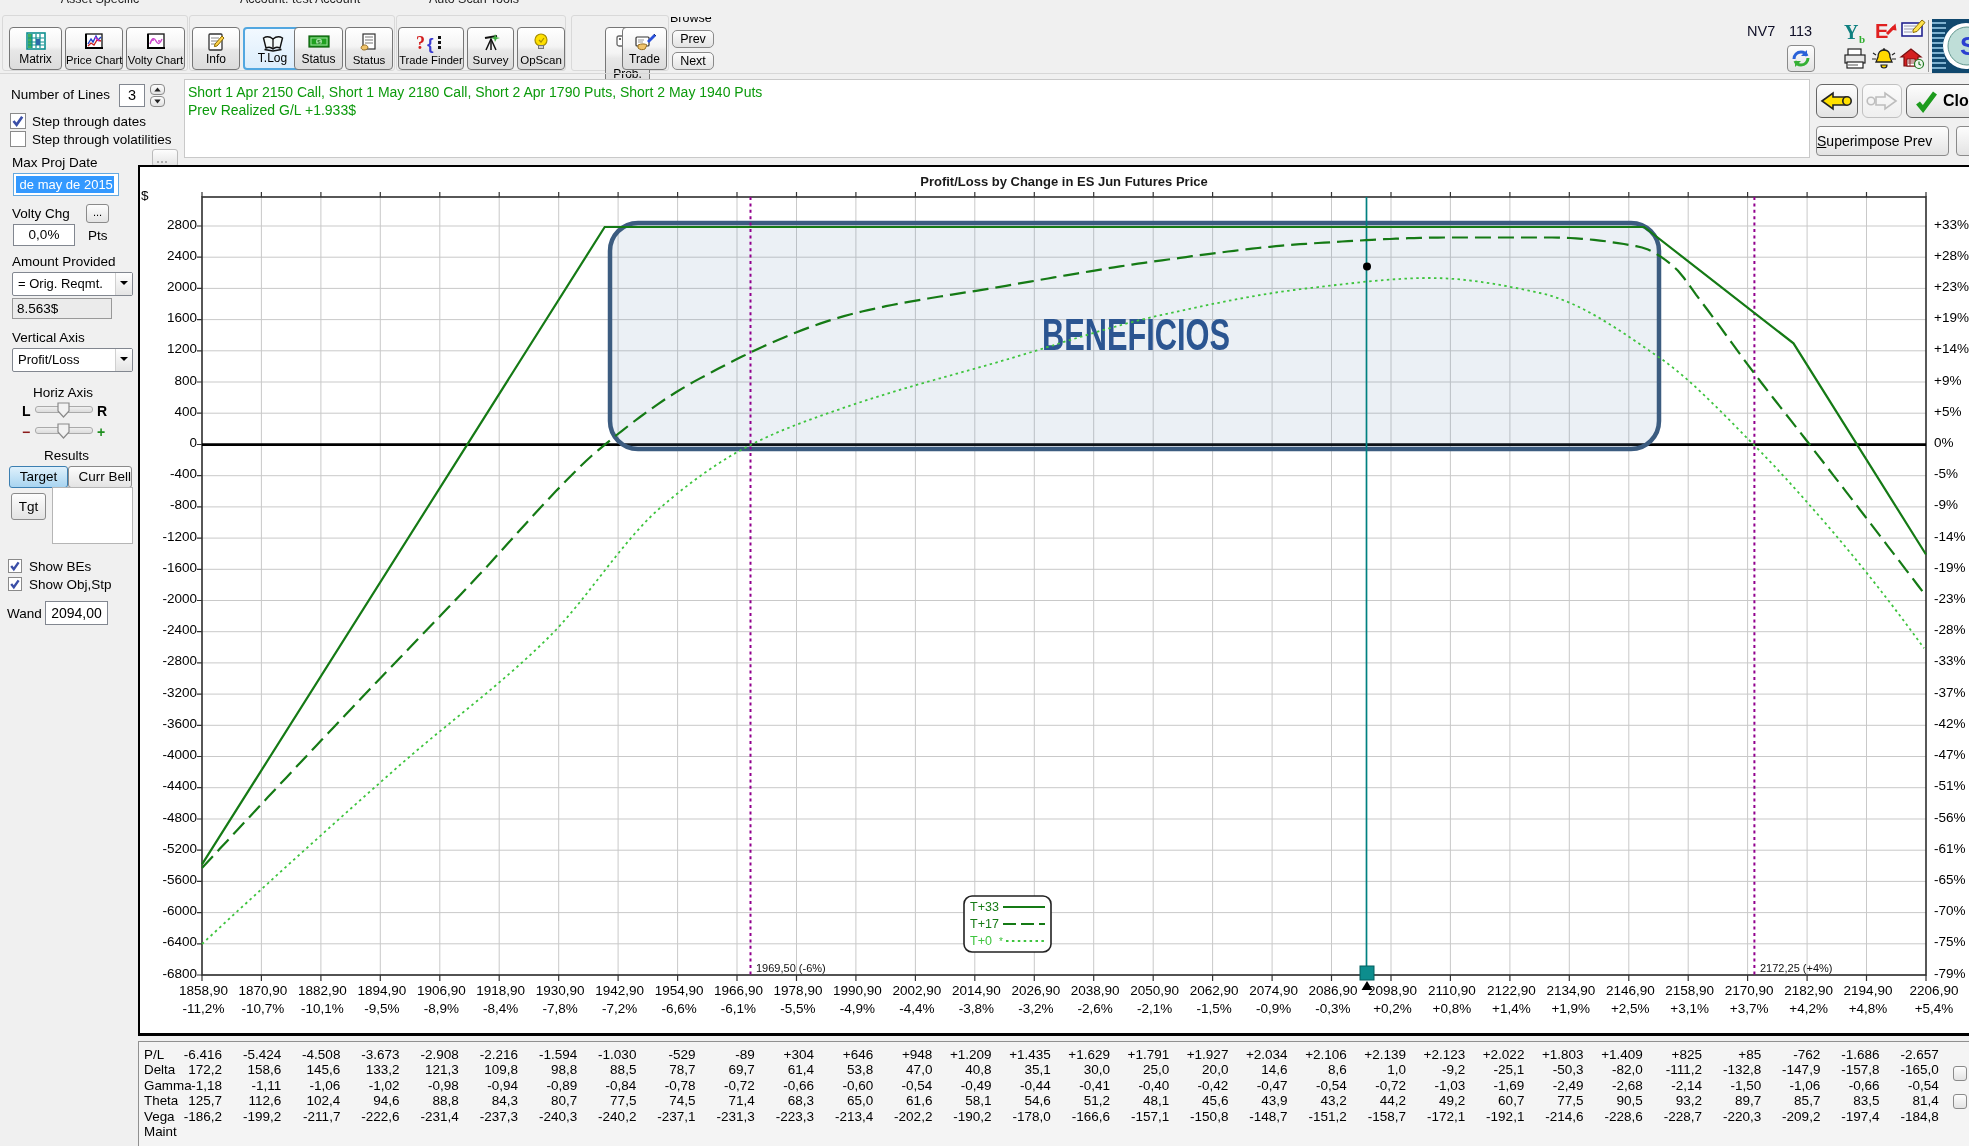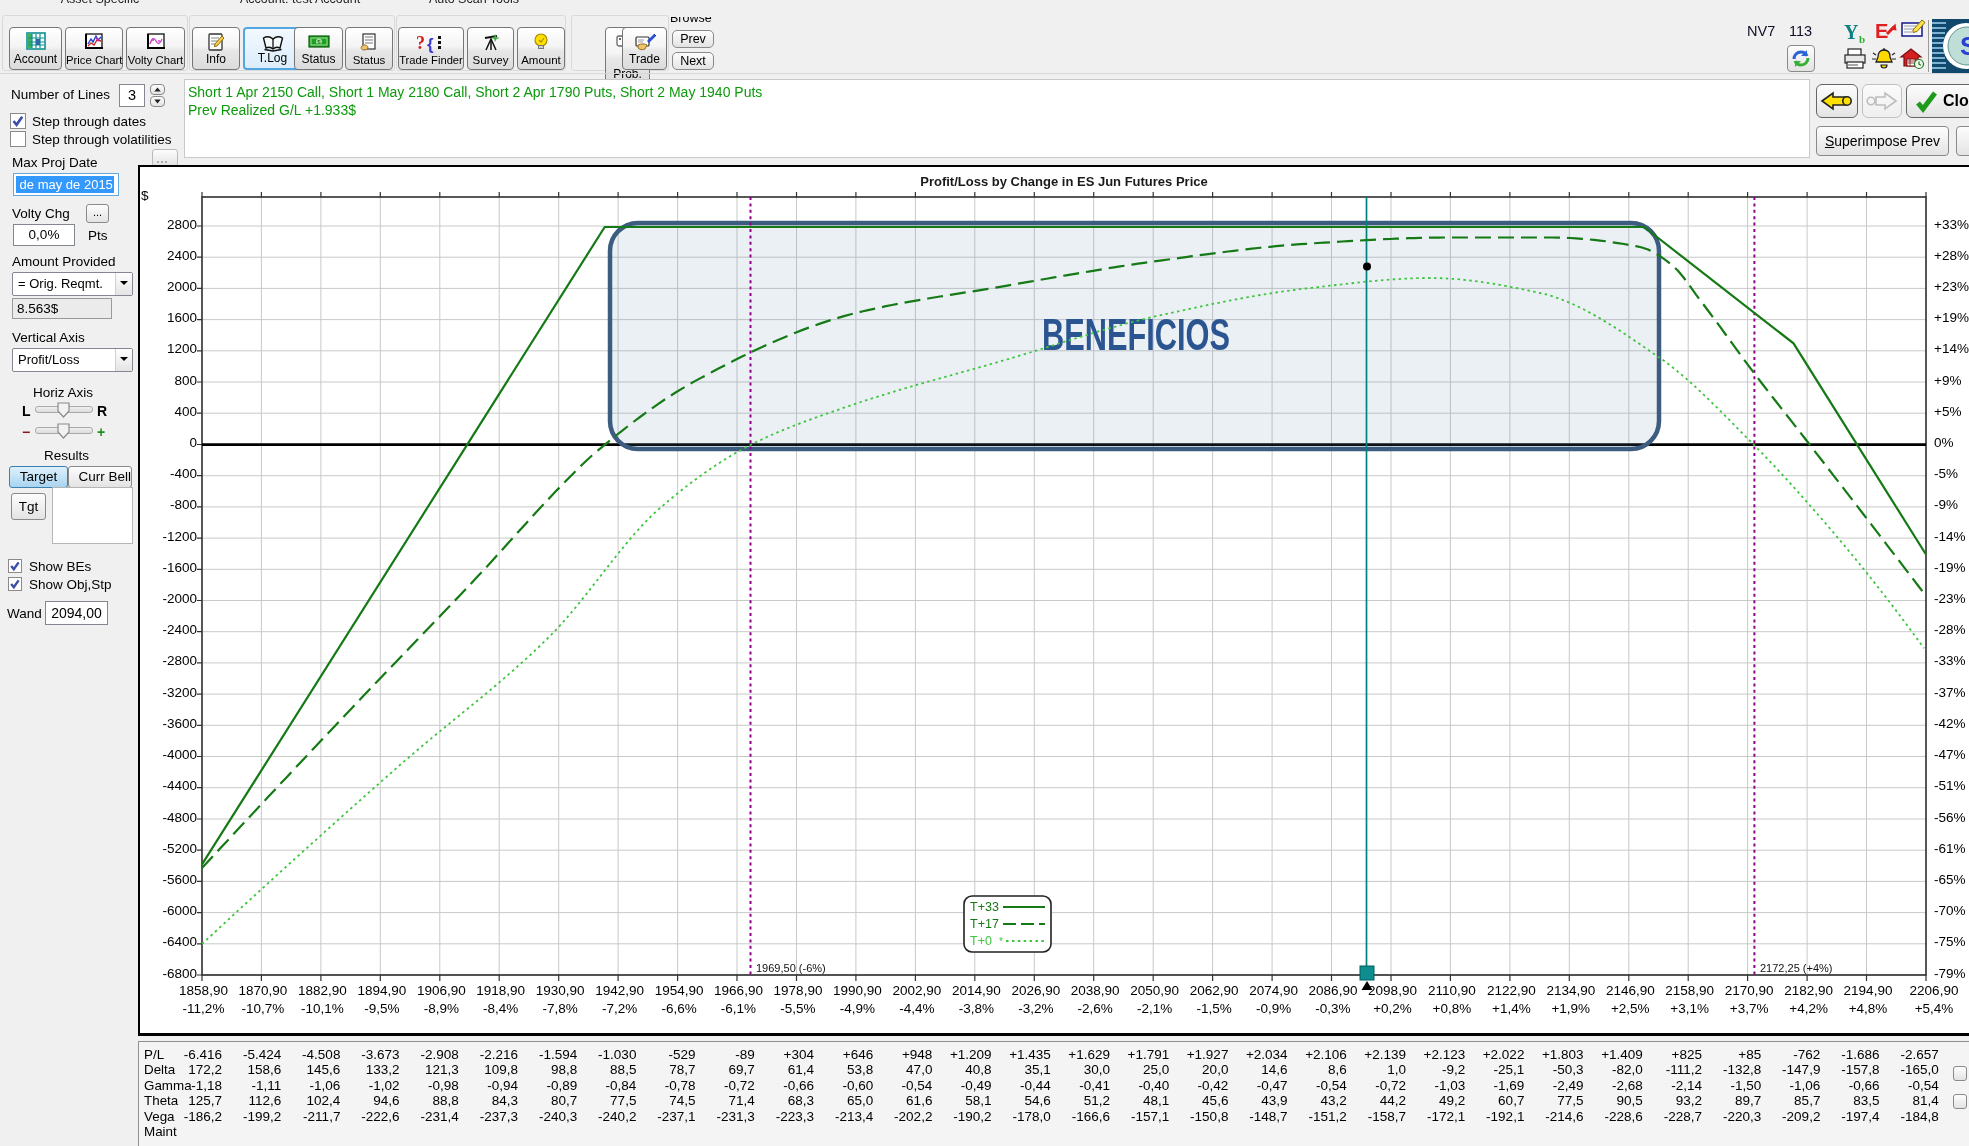--- a/index.html
+++ b/index.html
@@ -34,21 +34,21 @@
 <div class="abs" style="left:670px;top:17px;width:48px;height:8px;overflow:hidden"><span style="position:relative;top:-9px;font-size:12.5px">Browse</span></div>
 <div class="btn" style="left:9px;top:27px;width:53px;height:43px;">
     <div class="ic">
       <svg width="22" height="19">
         <rect x="2" y="1" width="18" height="16" fill="#fff" stroke="#0e8f8f" stroke-width="1.6"></rect>
 <rect x="3" y="2" width="4" height="14" fill="#43b05c"></rect>
 <path d="M7 2v14M11 2v14M15 2v14M3 6h16M3 10h16M3 13h16" stroke="#0e8f8f" stroke-width="1.2"></path>
 <rect x="11" y="7" width="4" height="6" fill="#2b6aa8"></rect>
       </svg>
     </div>
-    <div class="cap" style="">Account</div>
+    <div class="cap" style="">Matrix</div>
   </div>
 <div class="btn" style="left:65px;top:27px;width:58px;height:43px;">
     <div class="ic">
       <svg width="22" height="20">
         <rect x="3" y="2" width="16" height="14" fill="#fff" stroke="#222" stroke-width="1.4"></rect>
 <path d="M3 16V2" stroke="#000" stroke-width="2"></path>
         <path d="M2 16h18" stroke="#000" stroke-width="2"></path>
 <path d="M5 12l3-5 2 3 3-6 2 4 3-3" stroke="#2244cc" stroke-width="1.4" fill="none"></path>
 <path d="M5 14l3-3 3 2 3-5 4 1" stroke="#cc2222" stroke-width="1.3" fill="none"></path>
 <path d="M12 5l4 4" stroke="#cc22cc" stroke-width="1.2"></path>
@@ -134,21 +134,21 @@
     <div class="cap" style="font-size:11.5px">Survey</div>
   </div>
 <div class="btn" style="left:517px;top:27px;width:48px;height:43px;">
     <div class="ic">
       <svg width="18" height="20">
         <circle cx="9" cy="8" r="6" fill="#ffe000" stroke="#a98f00" stroke-width="1.2"></circle>
 <rect x="6.5" y="13.5" width="5" height="3" fill="#cfcfcf" stroke="#777" stroke-width="1"></rect>
 <path d="M7 8l2 2 3-4" stroke="#a98f00" stroke-width="1.2" fill="none"></path>
       </svg>
     </div>
-    <div class="cap" style="font-size:11.5px">Amount</div>
+    <div class="cap" style="font-size:11.5px">OpScan</div>
   </div>
 <div class="btn" style="left:573px;top:27px;width:45px;height:58px;margin-left:32px;">
     <div class="ic">
       <svg width="26" height="18">
         <rect x="2" y="4" width="10" height="10" rx="2" fill="#fff" stroke="#666" stroke-width="1.3"></rect>
 <rect x="13" y="4" width="10" height="10" rx="2" fill="#fff" stroke="#666" stroke-width="1.3"></rect>
 <circle cx="5" cy="7" r="1.1" fill="#444"></circle>
         <circle cx="9" cy="11" r="1.1" fill="#444"></circle>
 <circle cx="16" cy="7" r="1.1" fill="#444"></circle>
         <circle cx="20" cy="11" r="1.1" fill="#444"></circle>
@@ -240,21 +240,21 @@
 <circle cx="7" cy="15" r="3.8" fill="none" stroke="#bdbdbd" stroke-width="1.6"></circle>
 <path d="M32 15 L21 7 v4 h-9 v8 h9 v4z" fill="none" stroke="#bdbdbd" stroke-width="1.6"></path>
     </svg>
   </div>
 <div class="sbtn" style="left:1906px;top:84px;width:80px;height:34px;border-radius:6px;border-color:#666">
 <svg width="24" height="24" style="position:absolute;left:8px;top:5px">
 <path d="M3 13l5 6 12-16" stroke="#1d9b1d" stroke-width="5" fill="none"></path>
     </svg>
 <span style="position:absolute;left:36px;top:7px;font-size:16px;font-weight:bold">Clos</span>
   </div>
-<div class="sbtn" style="left:1816px;top:126px;width:133px;height:30px;border-radius:4px;text-align:center;font-size:14px;line-height:28px"><span style="text-decoration:underline">S</span>uperimpose Prev</div>
+<div class="sbtn" style="left:1816px;top:126px;width:133px;height:30px;border-radius:4px;text-align:left;font-size:14px;line-height:28px"><span style="text-decoration:underline">S</span>uperimpose Prev</div>
 <div class="sbtn" style="left:1956px;top:126px;width:26px;height:30px;border-radius:4px"></div>
 <div class="lbl" style="left:11px;top:87px">Number of Lines</div>
 <div class="tb" style="left:119px;top:84px;width:26px;height:23px;text-align:center;line-height:21px;font-size:14.5px">3</div>
 <div class="sbtn" style="left:150px;top:84px;width:15px;height:11px;border-radius:4px">
     <svg width="13" height="9" style="display:block">
       <path d="M6.5 2.5l3.2 4h-6.4z" fill="#222"></path>
     </svg>
   </div>
 <div class="sbtn" style="left:150px;top:96px;width:15px;height:11px;border-radius:4px">
     <svg width="13" height="9" style="display:block">

